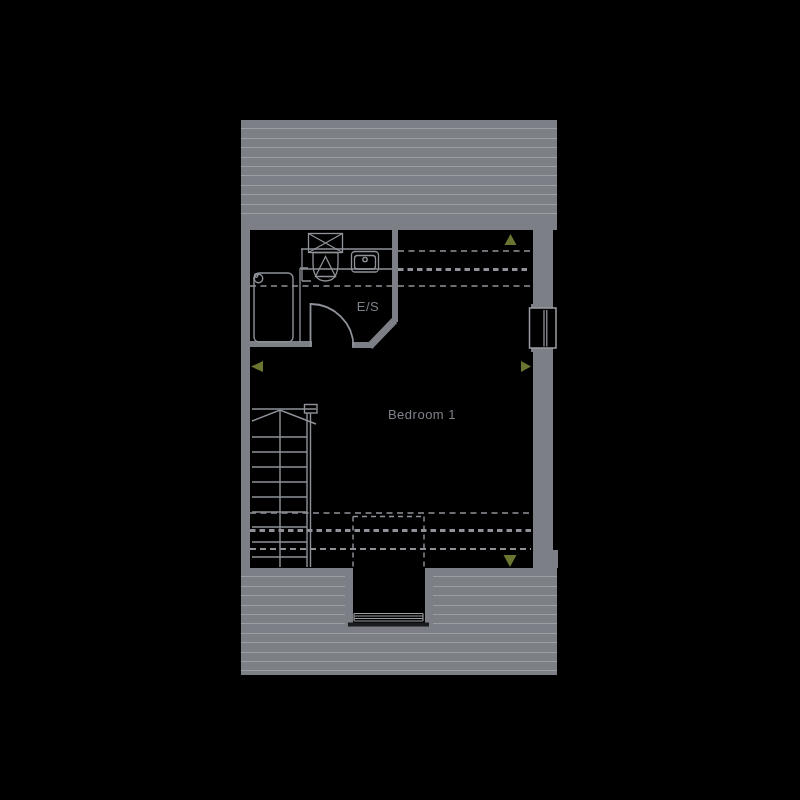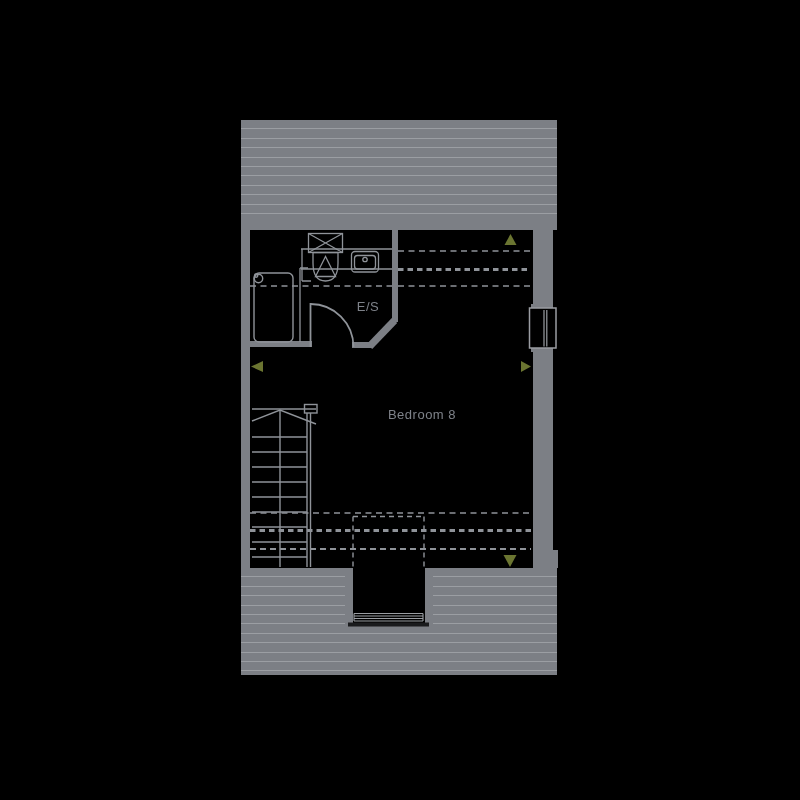--- a/index.html
+++ b/index.html
@@ -108,16 +108,16 @@
     </g>
 
     <g fill="#6b7531">
       <path d="M510.5 234 L516.5 245 H504.5 Z"></path>
       <path d="M251 366.5 L263 361 V372 Z"></path>
       <path d="M531 366.5 L521 361 V372 Z"></path>
       <path d="M503.5 555 H516.5 L510 567 Z"></path>
     </g>
   </svg>
 
-  <div class="room-label" style="left:386px;top:407px;width:72px;">Bedroom 8</div>
+  <div class="room-label" style="left:386px;top:407px;width:72px;">Bedroom 1</div>
   <div class="room-label" style="left:353px;top:299px;width:30px;">E/S</div>
 
 </div>
 
 </body></html>

